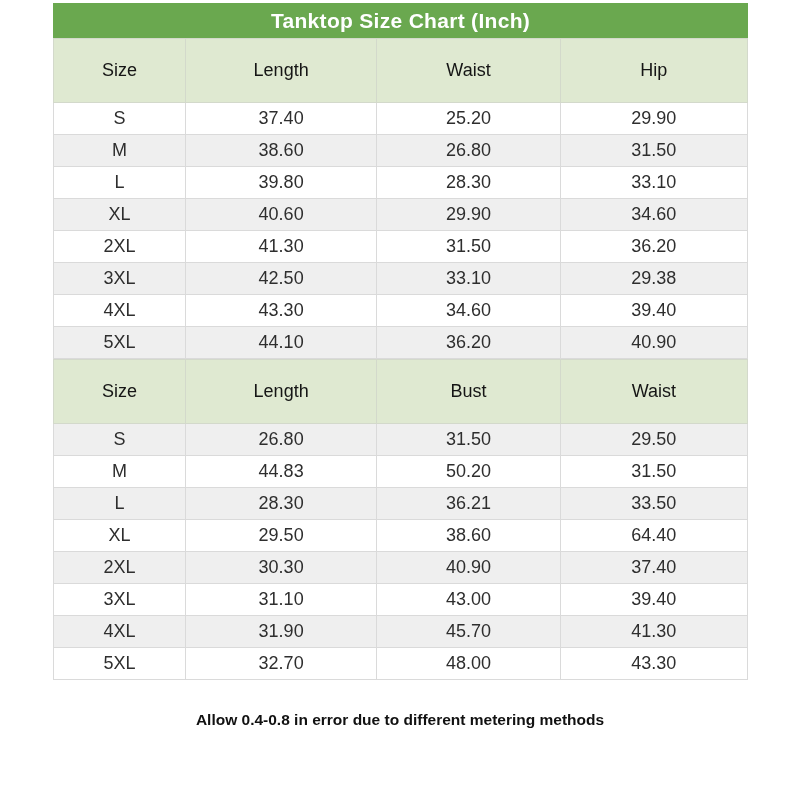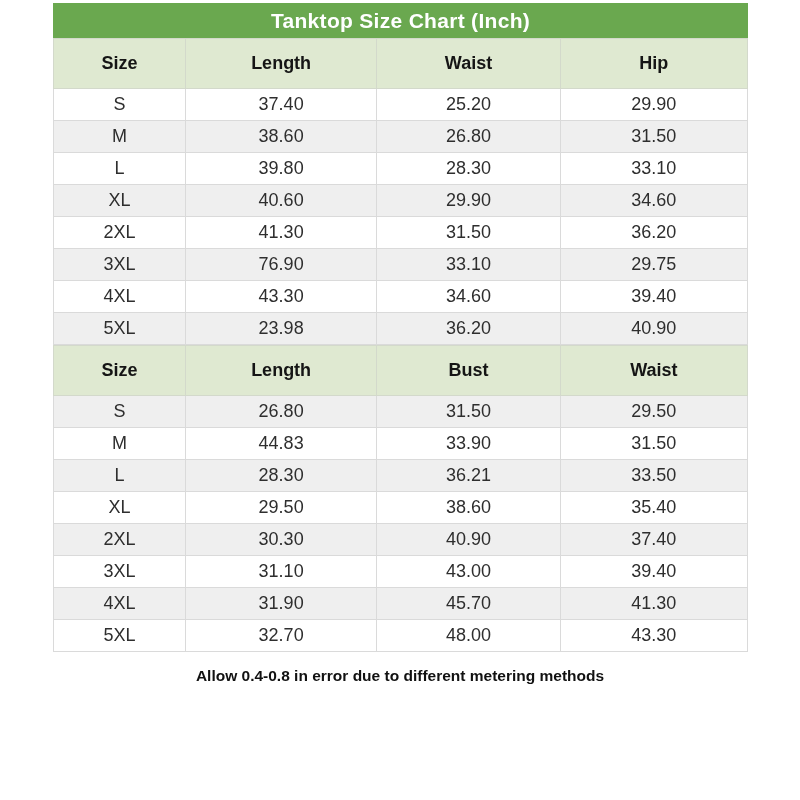--- a/index.html
+++ b/index.html
@@ -32,43 +32,43 @@
   }
   table.size-table {
     width: 100%;
     border-collapse: collapse;
     table-layout: fixed;
   }
   table.size-table th {
     background: var(--header-green, #dfe9d1);
     height: 31px;
     font-size: 18px;
-    font-weight: 700;
+    font-weight: 400;
     color: #151515;
     text-align: center;
     border: 1px solid #d3d9cb;
-    padding: 9px;
+    padding: 16px;
   }
   table.size-table td {
     height: 31px;
     text-align: center;
     font-size: 18px;
     color: #2e2e2e;
     border: 1px solid #dadada;
     padding: 0;
     background: #ffffff;
   }
   section.stripe-even tbody tr:nth-child(even) td {
     background: var(--stripe-gray, #efefef);
   }
   section.stripe-odd tbody tr:nth-child(odd) td {
     background: var(--stripe-gray, #efefef);
   }
   .footnote {
-    margin-top: 14px;
+    margin-top: 30px;
     text-align: center;
     font-weight: 700;
     font-size: 15.5px;
     color: #111111;
     line-height: 19px;
   }
 </style>
 </head>
 <body>
 
@@ -118,33 +118,33 @@
               <td>34.60</td>
             </tr>
             <tr>
               <td>2XL</td>
               <td>41.30</td>
               <td>31.50</td>
               <td>36.20</td>
             </tr>
             <tr>
               <td>3XL</td>
-              <td>76.90</td>
+              <td>42.50</td>
               <td>33.10</td>
-              <td>29.75</td>
+              <td>29.38</td>
             </tr>
             <tr>
               <td>4XL</td>
               <td>43.30</td>
               <td>34.60</td>
               <td>39.40</td>
             </tr>
             <tr>
               <td>5XL</td>
-              <td>23.98</td>
+              <td>44.10</td>
               <td>36.20</td>
               <td>40.90</td>
             </tr>
           </tbody>
         </table>
     </section>
 
     <section class="stripe-odd">
       <table class="size-table">
           <colgroup>
@@ -164,34 +164,34 @@
           <tbody>
             <tr>
               <td>S</td>
               <td>26.80</td>
               <td>31.50</td>
               <td>29.50</td>
             </tr>
             <tr>
               <td>M</td>
               <td>44.83</td>
-              <td>33.90</td>
+              <td>50.20</td>
               <td>31.50</td>
             </tr>
             <tr>
               <td>L</td>
               <td>28.30</td>
               <td>36.21</td>
               <td>33.50</td>
             </tr>
             <tr>
               <td>XL</td>
               <td>29.50</td>
               <td>38.60</td>
-              <td>35.40</td>
+              <td>64.40</td>
             </tr>
             <tr>
               <td>2XL</td>
               <td>30.30</td>
               <td>40.90</td>
               <td>37.40</td>
             </tr>
             <tr>
               <td>3XL</td>
               <td>31.10</td>

